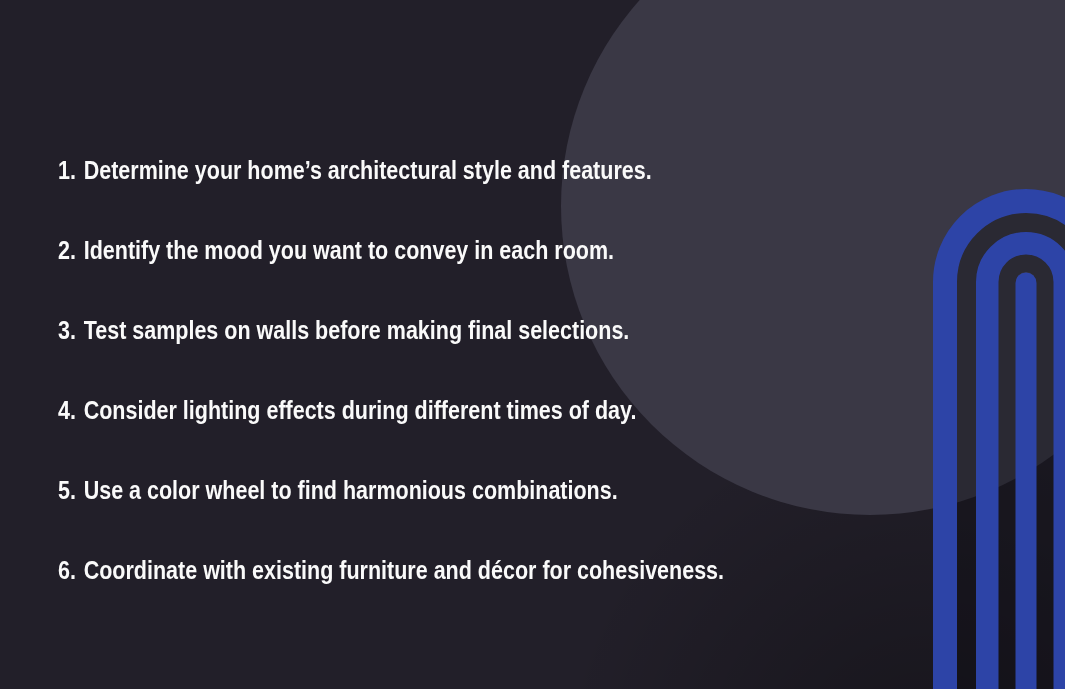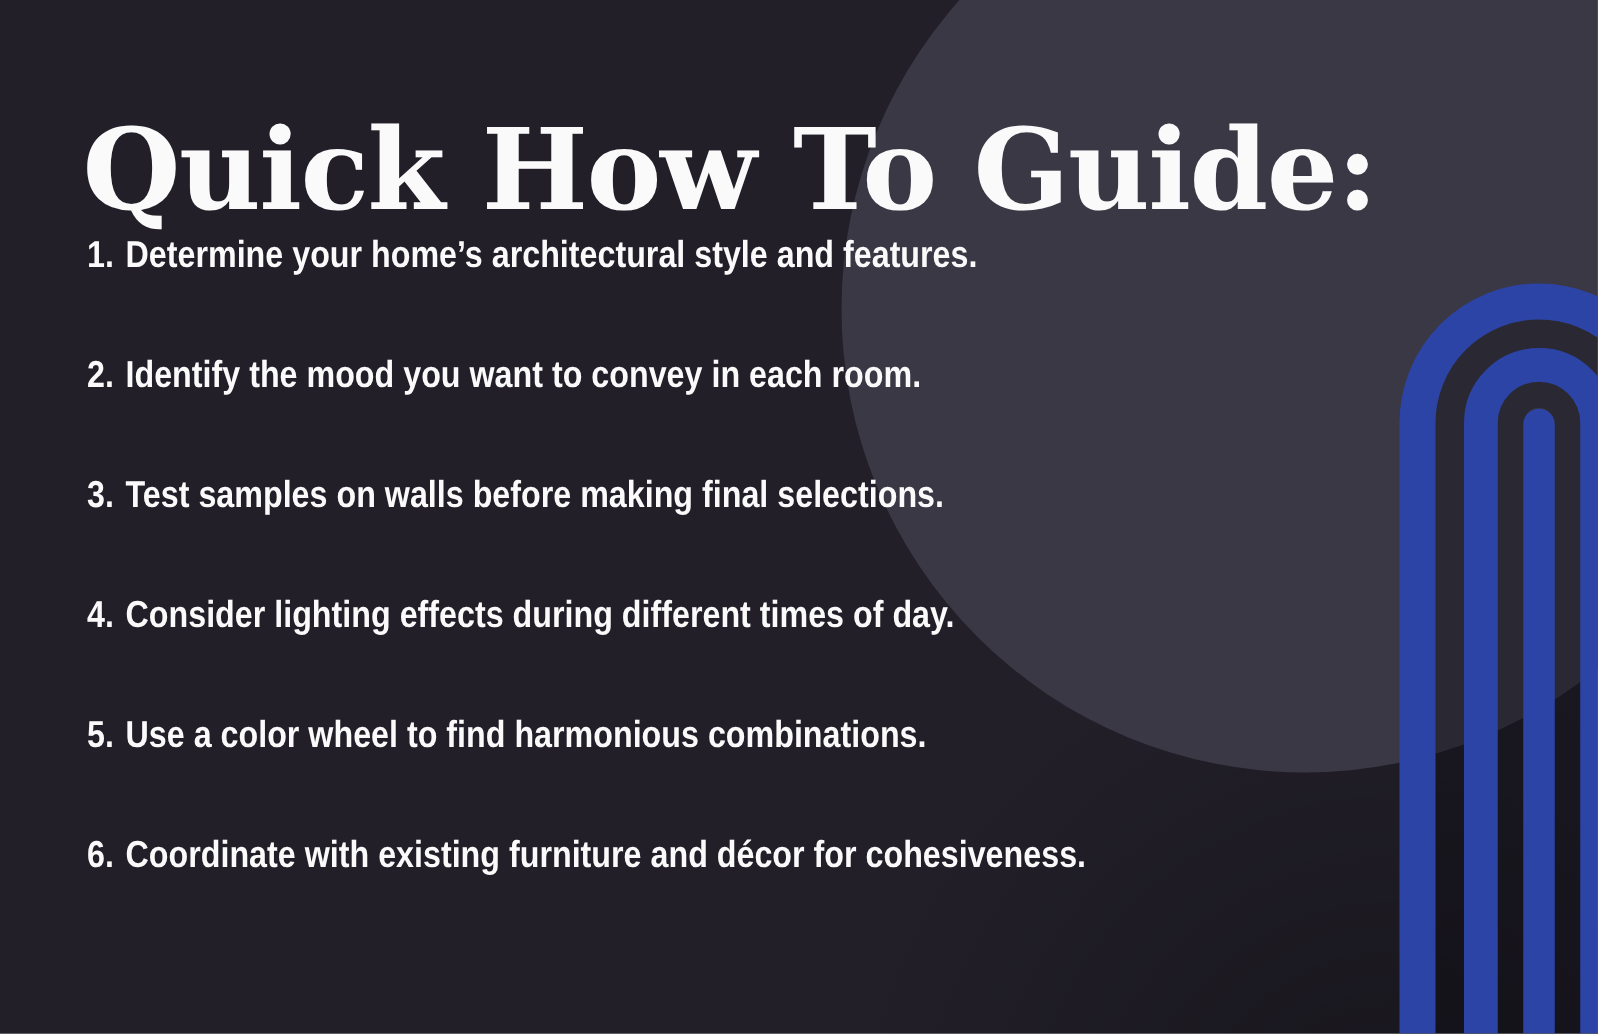--- a/index.html
+++ b/index.html
@@ -95,21 +95,20 @@
   <div class="big-circle"></div>
 
   <svg class="arches" viewBox="900 150 240 539" width="240" height="539" aria-hidden="true">
     <path class="dark-arc" stroke-width="20" d="M 966.5 700 L 966.5 282 A 59.5 59.5 0 0 1 1085.5 282 L 1085.5 700"></path>
     <path class="dark-arc" stroke-width="18" d="M 1007 700 L 1007 282 A 19 19 0 0 1 1045 282 L 1045 700"></path>
     <path class="blue-arc" stroke-width="24" d="M 945 700 L 945 282 A 81 81 0 0 1 1107 282 L 1107 700"></path>
     <path class="blue-arc" stroke-width="22.5" d="M 987.25 700 L 987.25 282 A 38.75 38.75 0 0 1 1064.75 282 L 1064.75 700"></path>
     <path class="blue-bar" stroke-width="21" d="M 1026 700 L 1026 283"></path>
   </svg>
 
-  <h1 class="page-title">Quick How To Guide:</h1>
 
   <ul class="steps">
     <li class="step step-1">
       <span class="num">1.</span><span>Determine your home’s architectural style and features.</span>
     </li>
     <li class="step step-2">
       <span class="num">2.</span><span>Identify the mood you want to convey in each room.</span>
     </li>
     <li class="step step-3">
       <span class="num">3.</span><span>Test samples on walls before making final selections.</span>

